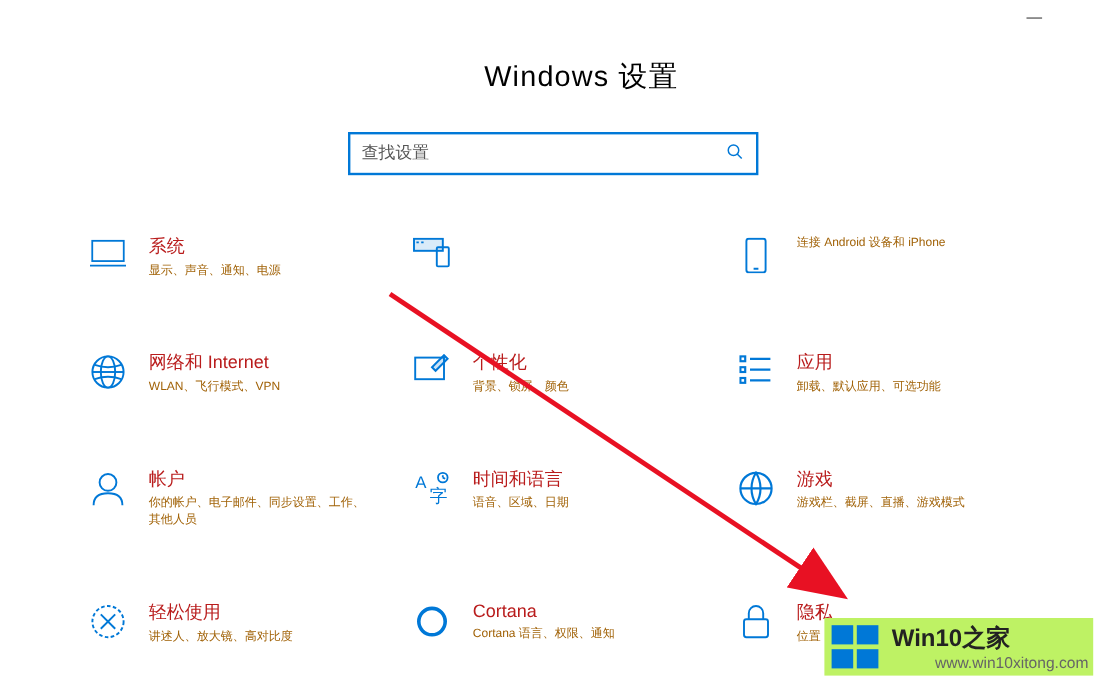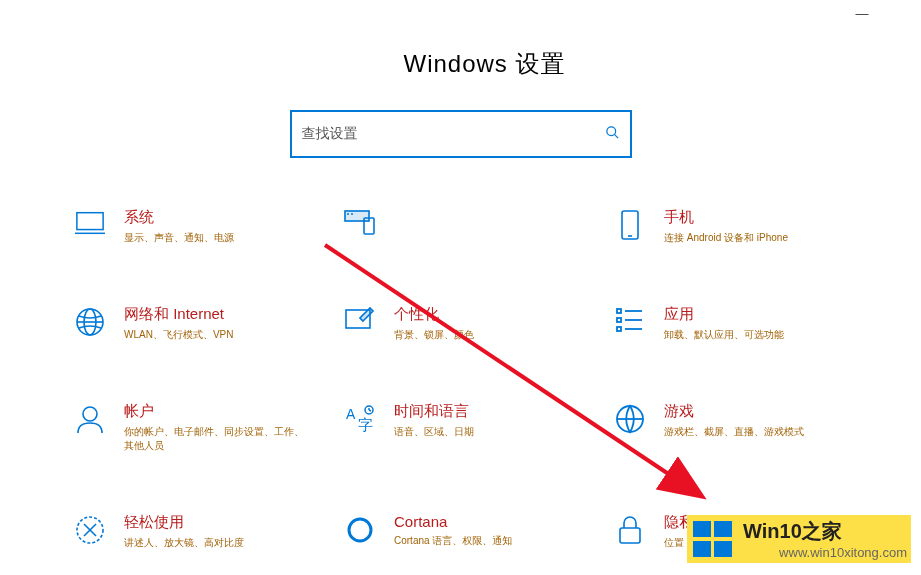--- a/index.html
+++ b/index.html
@@ -23,21 +23,21 @@
       color: #000;
       letter-spacing: 1px;
     }
     .search-wrap {
       display: flex;
       justify-content: center;
       margin-bottom: 50px;
     }
     .search-box {
       width: 342px;
-      height: 48px;
+      height: 36px;
       border: 2px solid #0078D7;
       display: flex;
       align-items: center;
       padding: 0 10px;
       position: relative;
     }
     .search-input-placeholder {
       color: #555;
       font-size: 14px;
       flex: 1;
@@ -86,21 +86,21 @@
       left: 0; top: 0;
       width: 921px; height: 575px;
       pointer-events: none;
     }
     .watermark {
       position: absolute;
       right: 10px;
       bottom: 12px;
       display: flex;
       align-items: center;
-      background: #fde047;
+      background: #bef264;
       padding: 2px 4px;
     }
     .wm-logo {
       width: 44px; height: 44px;
     }
     .wm-text {
       margin-left: 8px;
     }
     .wm-title {
       font-size: 20px;
@@ -170,21 +170,20 @@
       </div>
     </div>
     <div class="tile">
       <div class="tile-icon">
         <svg width="20" height="30" viewBox="0 0 20 30" fill="none" stroke="#0078D7" stroke-width="1.6">
           <rect x="2" y="1" width="16" height="28" rx="2"></rect>
             <line x1="8" y1="26" x2="12" y2="26"></line>
         </svg>
       </div>
       <div class="tile-text">
-        <div class="tile-title">手机</div>
         <div class="tile-desc">连接 Android 设备和 iPhone</div>
       </div>
     </div>
   </div>
 
   <div class="row">
     <div class="tile">
       <div class="tile-icon">
         <svg width="30" height="30" viewBox="0 0 30 30" fill="none" stroke="#0078D7" stroke-width="1.6">
           <circle cx="15" cy="15" r="13"></circle>

